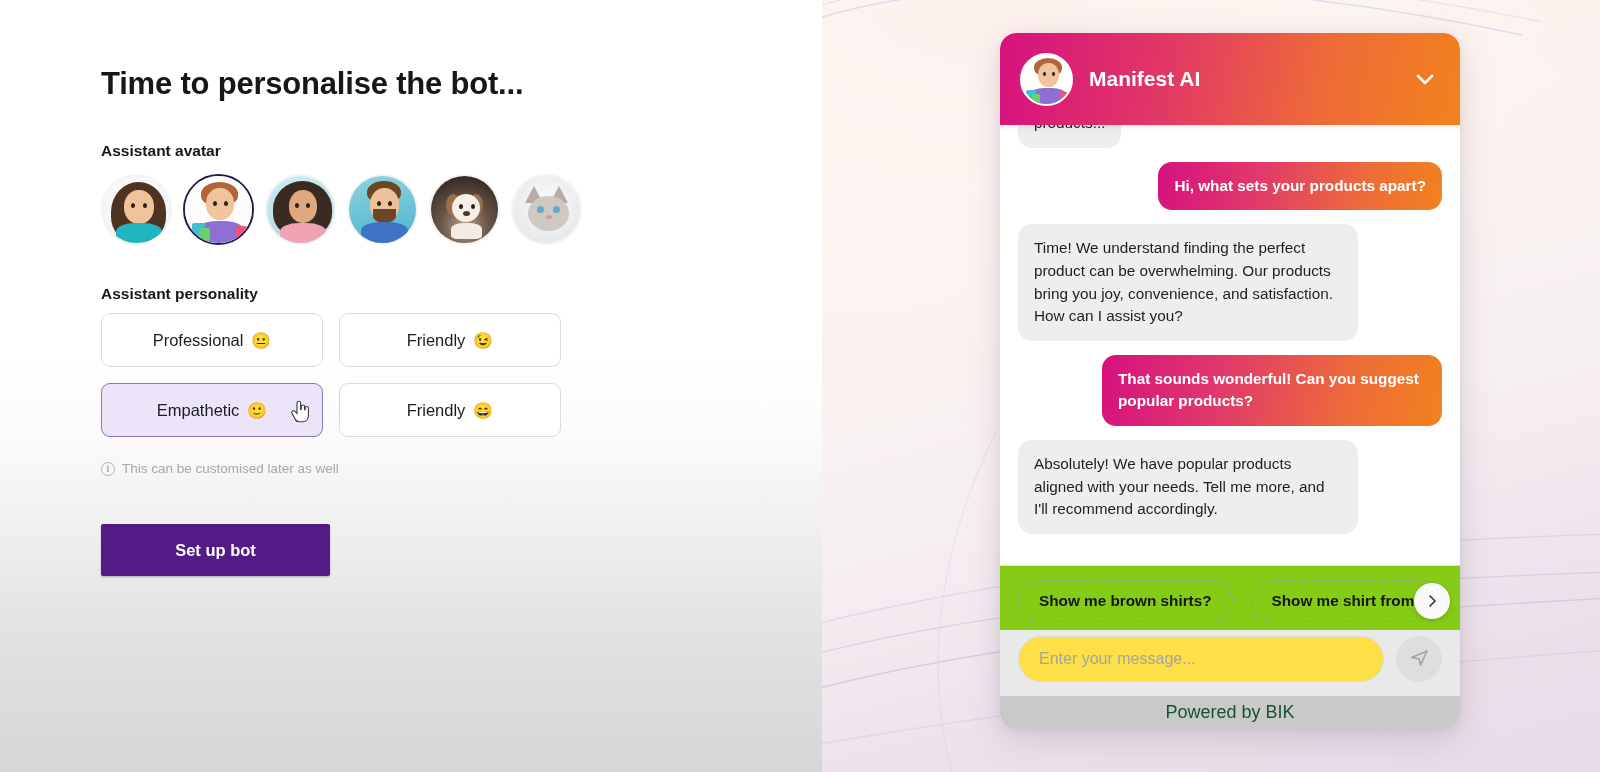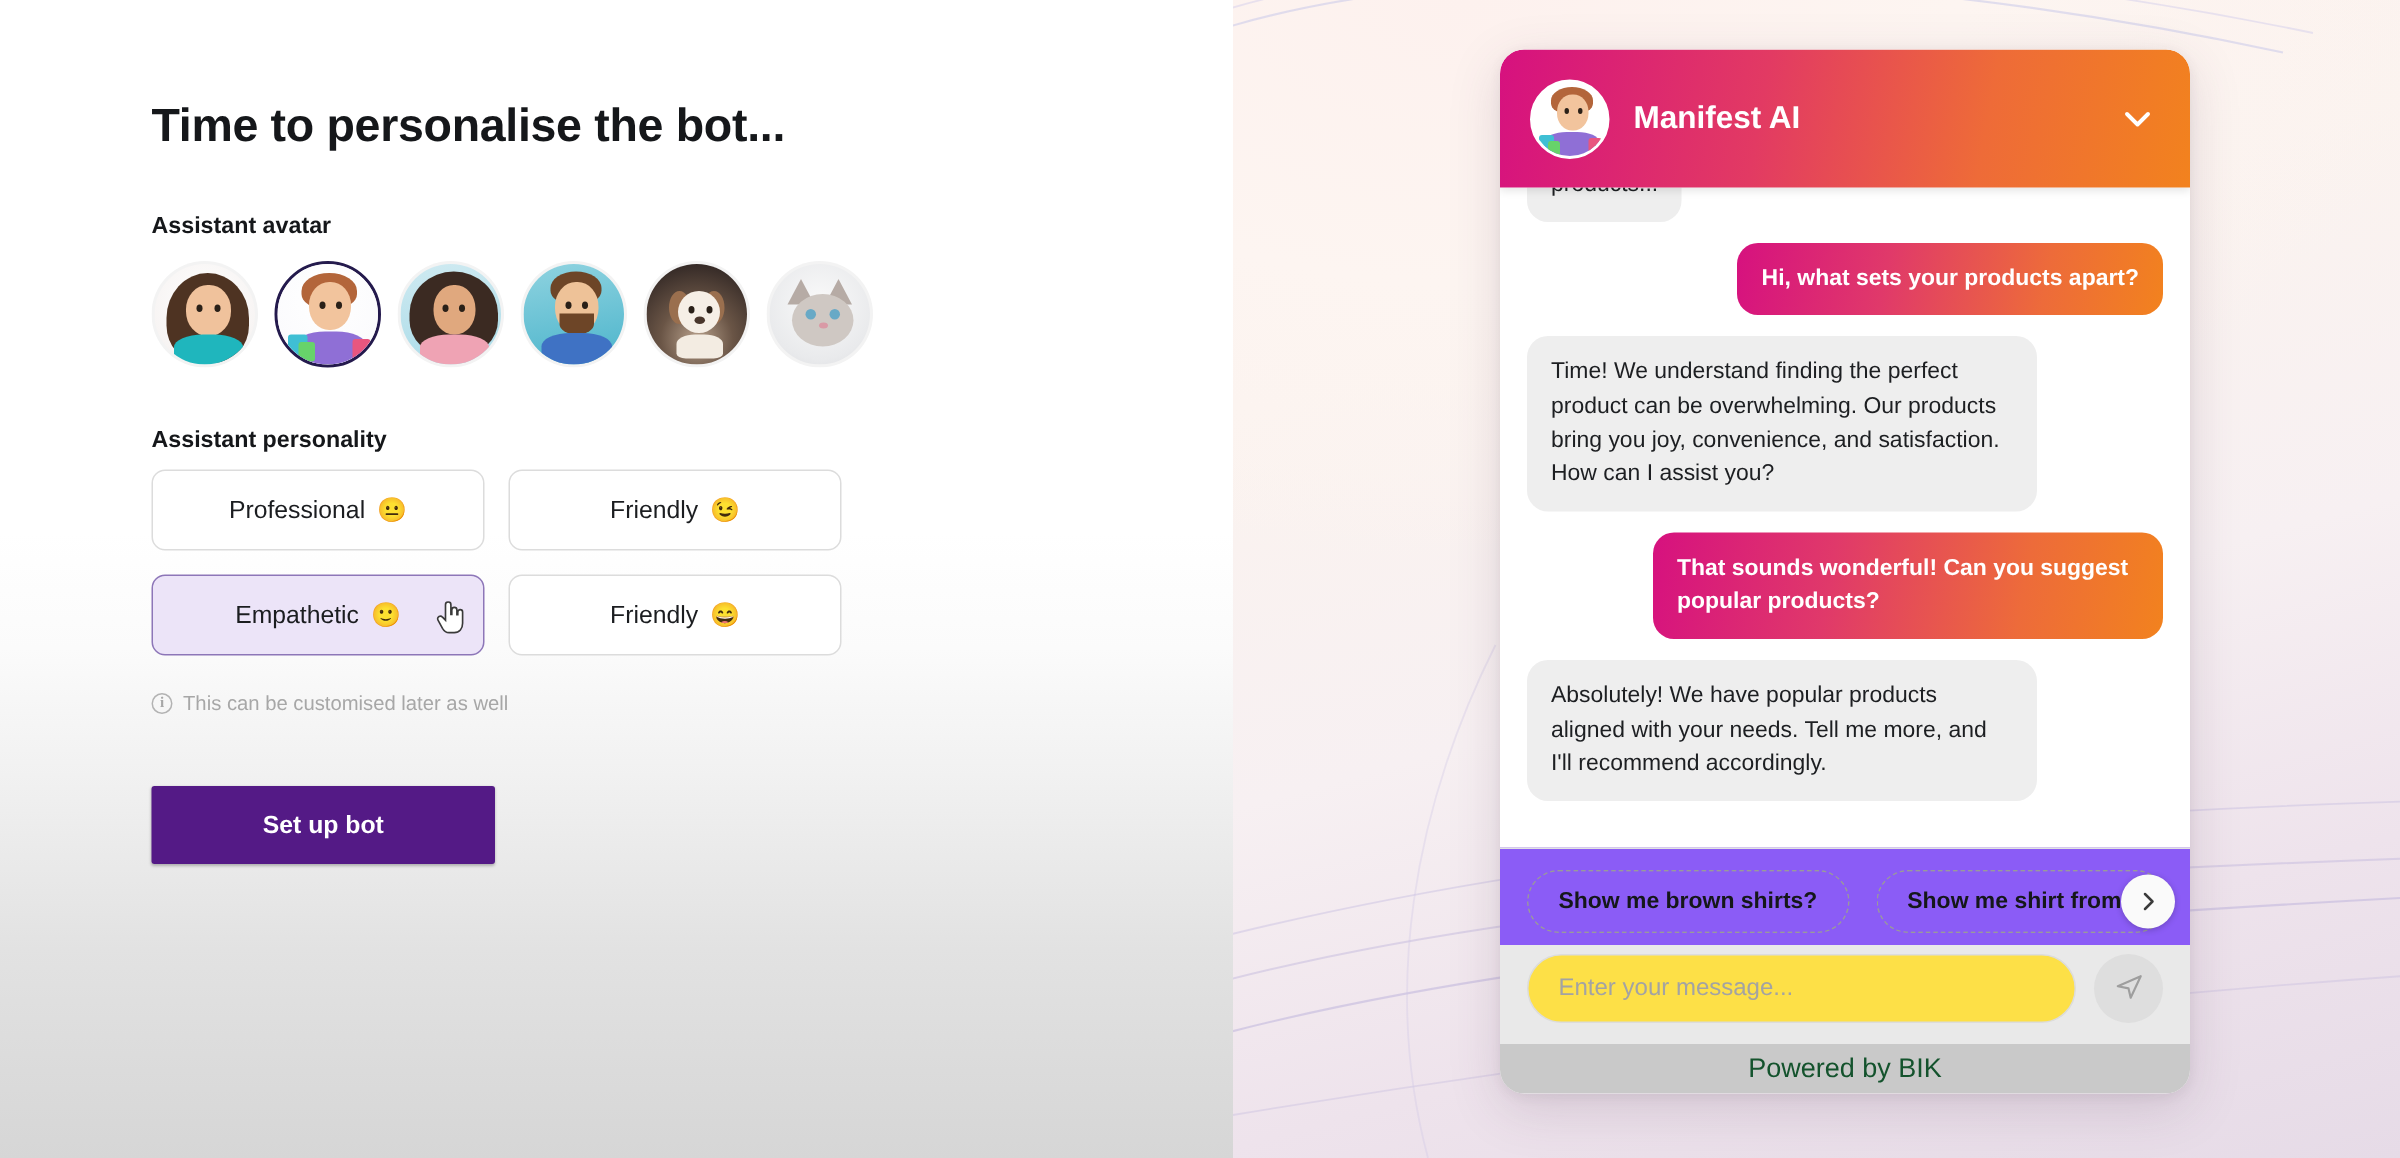--- a/index.html
+++ b/index.html
@@ -141,21 +141,21 @@
     border-radius: 14px;
   }
   .bubble.bot { background: #eeeeee; color: #1d1f22; }
   .bubble.user {
     background: linear-gradient(100deg, #d6117f 0%, #e0396a 35%, #ed6b3a 72%, #f2821e 100%);
     color: #ffffff; font-weight: bold;
   }
   .msg.clipped { margin-top: -26px; margin-bottom: 14px; }
 
   .chips-bar {
-    position: relative; flex: none; background: #8b5cf6;
+    position: relative; flex: none; background: #84cc16;
     padding: 14px 18px 8px 18px; display: flex; gap: 18px;
     overflow: hidden; border-top: 1px solid #e1e1e1;
   }
   .chip {
     flex: none; height: 42px; padding: 0 20px;
     border: 1.6px dashed #9a9a9a; border-radius: 21px;
     background: transparent; color: #15171a;
     font-size: 15.3px; font-weight: bold; cursor: pointer;
     display: flex; align-items: center; white-space: nowrap;
     font-family: "Liberation Sans", sans-serif;

